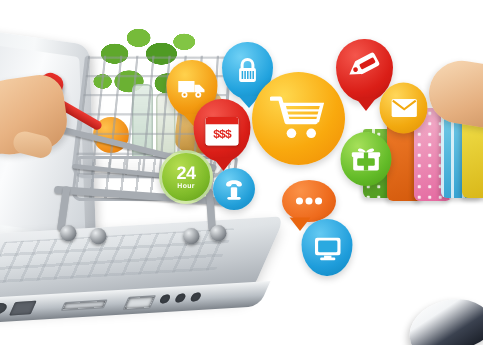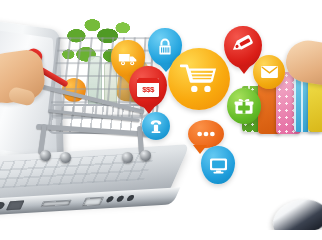--- a/index.html
+++ b/index.html
@@ -307,20 +307,24 @@
   <div class="bubble teardrop" style="left:129px;top:66px;width:38px;height:42px;background:radial-gradient(circle at 34% 26%,#f4564c,#da1e17 62%,#b91410);">
     <span class="win">
       <span class="bar"></span>
       <span class="body">
         <span class="money">$$$</span>
       </span>
     </span>
     <span class="tail" style="border-top:9px solid #d01b14;"></span>
   </div>
 
+  <div class="badge24" style="left:106px;top:100px;width:32px;height:32px;">
+    <span class="n">24</span>
+    <span class="h">Hour</span>
+  </div>
 
   <div class="bubble" style="left:142px;top:112px;width:28px;height:28px;background:radial-gradient(circle at 36% 28%,#6fd0f5,#229fd9 64%,#0f83bc);">
     <svg width="16" height="15" viewBox="0 0 18 17" aria-hidden="true">
       <path d="M3 4.6C3 2.6 5.6 1.3 9 1.3s6 1.3 6 3.3c0 1-.6 1.5-1.5 1.5h-1.1c-.8 0-1.3-.4-1.4-1.1-.1-.6-.7-.9-2-.9s-1.9.3-2 .9c-.1.7-.6 1.1-1.4 1.1H4.5C3.6 6.1 3 5.6 3 4.6z" fill="#fff"></path>
       <rect x="6.6" y="6.6" width="4.8" height="7.6" rx="1" fill="#fff"></rect>
       <rect x="4" y="14" width="10" height="2" rx="1" fill="#fff"></rect>
     </svg>
   </div>
 
   <div class="bubble" style="left:168px;top:48px;width:62px;height:62px;background:radial-gradient(circle at 34% 26%,#ffd84e,#f9a90e 58%,#ef8c05);">

